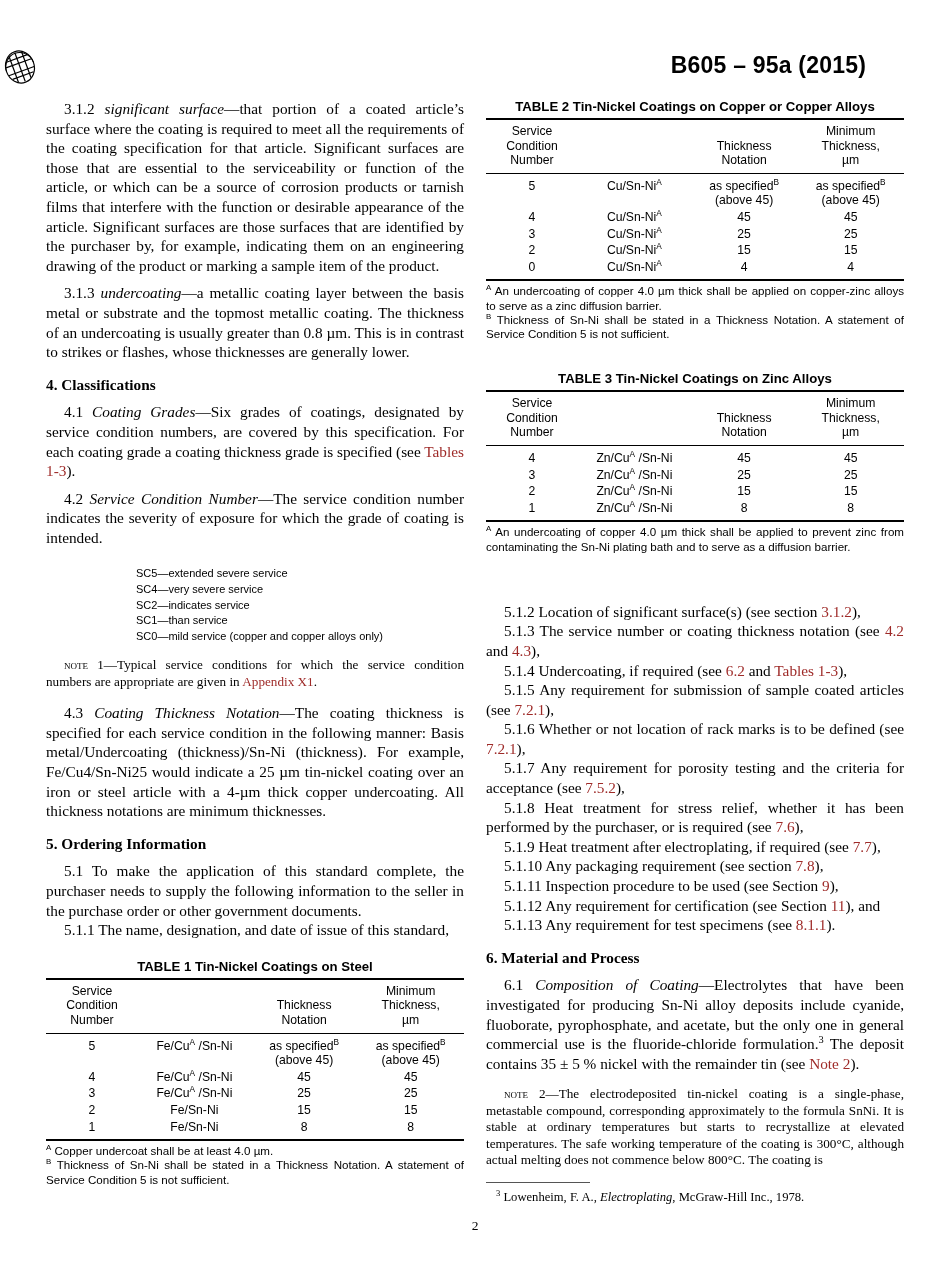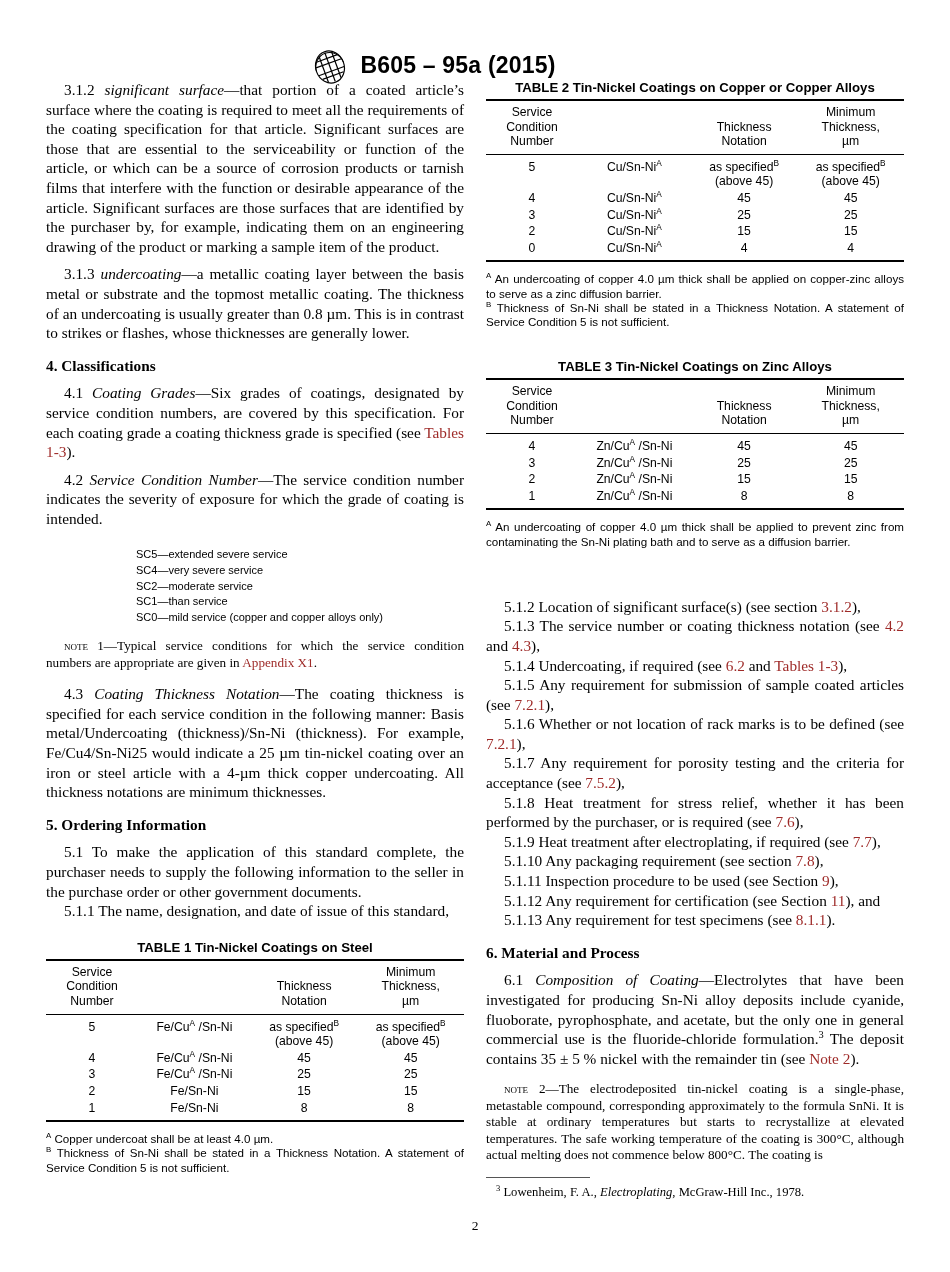--- a/index.html
+++ b/index.html
@@ -23,21 +23,21 @@
   }
 
   
   .header {
     position: absolute;
     top: 48px;
     left: 0;
     width: 866px;
     text-align: center;
     display: flex;
-    justify-content: center;
+    justify-content: space-between;
     align-items: center;
     gap: 10px;
   }
   .astm-logo {
     display: inline-block;
     width: 40px;
     height: 34px;
     position: relative;
     top: 2px;
   }
@@ -45,21 +45,21 @@
     font-family: "Liberation Sans", sans-serif;
     font-weight: bold;
     font-size: 23px;
     letter-spacing: 0.2px;
   }
 
   
   .col {
     position: absolute;
     width: 418px;
-    top: 80px;
+    top: 99px;
   }
   .col-left  { left: 46px; }
   .col-right { left: 486px; }
 
   
   p.body {
     margin: 0 0 0 0;
     font-size: 15.3px;
     line-height: 19.6px;
     text-align: justify;
@@ -152,21 +152,21 @@
   th.c-not  { width: 27%; }
   th.c-thk  { width: 25.5%; }
   th.c-min  { width: 25.5%; }
   .cell2 { display: block; }
 
   .tfoot {
     font-family: "Liberation Sans", sans-serif;
     font-size: 11.6px;
     line-height: 14.2px;
     text-align: justify;
-    padding-top: 10px;
+    padding-top: 3px;
   }
   .tfoot div { margin: 0; }
 
   
   .fn-rule {
     width: 104px;
     height: 0;
     border-top: 1.2px solid #555;
     margin: 14px 0 6px 0;
   }
@@ -228,21 +228,21 @@
 
     <div class="gap-sm"></div>
 
     <p class="body"><span>4.2</span> <span class="ital">Service Condition Number</span><span>—The service condition number indicates the severity of exposure for which the grade of coating is intended.</span></p>
 
     <div class="gap-lg"></div>
 
     <ul class="sclist">
       <li>SC5—extended severe service</li>
       <li>SC4—very severe service</li>
-      <li>SC2—moderate service</li>
+      <li>SC2—indicates service</li>
       <li>SC1—than service</li>
       <li>SC0—mild service (copper and copper alloys only)</li>
     </ul>
 
     <div class="gap-md"></div>
 
     <p class="note"><span class="notelabel">Note</span> <span>1</span><span>—Typical service conditions for which the service condition numbers are appropriate are given in </span><span class="xref">Appendix X1</span><span>.</span></p>
 
     <div class="gap-md"></div>
 

